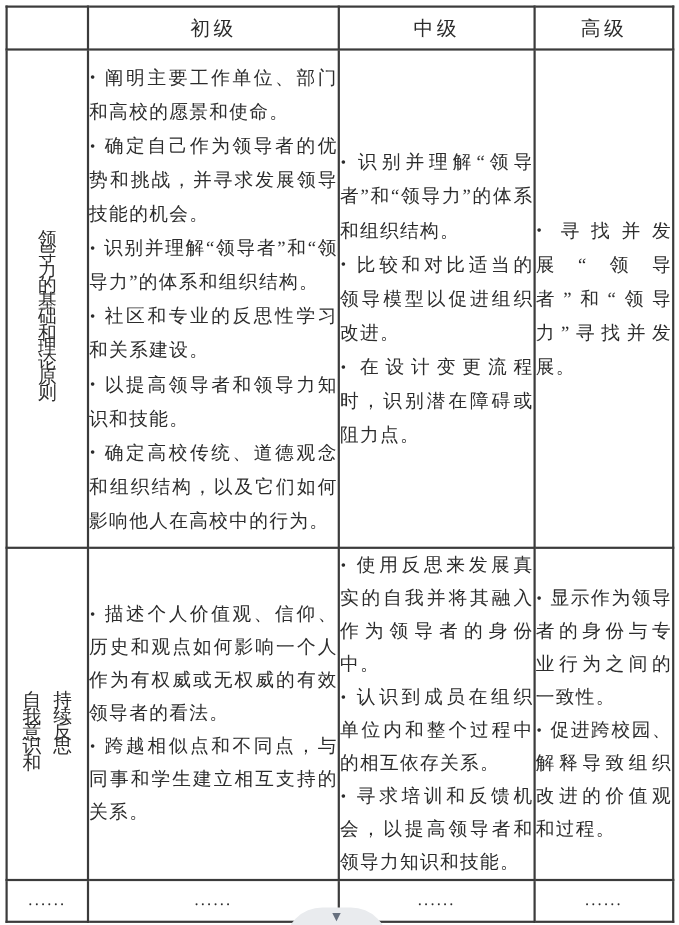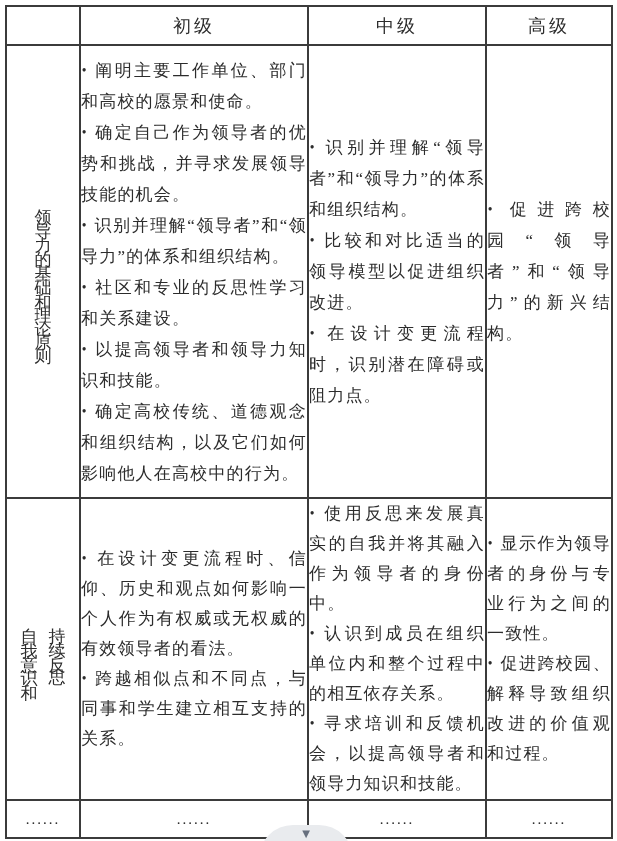--- a/index.html
+++ b/index.html
@@ -82,33 +82,33 @@
       <p class="b"><span class="dot">•</span><span>社区和专业的反思性学习和关系建设。</span></p>
       <p class="b"><span class="dot">•</span><span>以提高领导者和领导力知识和技能。</span></p>
       <p class="b"><span class="dot">•</span><span>确定高校传统、道德观念和组织结构，以及它们如何影响他人在高校中的行为。</span></p>
     </td>
     <td class="body-cell">
       <p class="b"><span class="dot">•</span><span>识别并理解“领导者”和“领导力”的体系和组织结构。</span></p>
       <p class="b"><span class="dot">•</span><span>比较和对比适当的领导模型以促进组织改进。</span></p>
       <p class="b"><span class="dot">•</span><span>在设计变更流程时，识别潜在障碍或阻力点。</span></p>
     </td>
     <td class="body-cell">
-      <p class="b"><span class="dot">•</span><span>促进跨校园“领导者”和“领导力”的新兴结构。</span></p>
+      <p class="b"><span class="dot">•</span><span>寻找并发展“领导者”和“领导力”寻找并发展。</span></p>
     </td>
   </tr>
 
   <tr class="r-two">
     <td class="rowhead">
       <div class="vcols">
         <span class="vtext">自我意识和</span>
         <span class="vtext">持续反思</span>
       </div>
     </td>
     <td class="body-cell">
-      <p class="b"><span class="dot">•</span><span>在设计变更流程时、信仰、历史和观点如何影响一个人作为有权威或无权威的有效领导者的看法。</span></p>
+      <p class="b"><span class="dot">•</span><span>描述个人价值观、信仰、历史和观点如何影响一个人作为有权威或无权威的有效领导者的看法。</span></p>
       <p class="b"><span class="dot">•</span><span>跨越相似点和不同点，与同事和学生建立相互支持的关系。</span></p>
     </td>
     <td class="body-cell">
       <p class="b"><span class="dot">•</span><span>使用反思来发展真实的自我并将其融入作为领导者的身份中。</span></p>
       <p class="b"><span class="dot">•</span><span>认识到成员在组织单位内和整个过程中的相互依存关系。</span></p>
       <p class="b"><span class="dot">•</span><span>寻求培训和反馈机会，以提高领导者和领导力知识和技能。</span></p>
     </td>
     <td class="body-cell">
       <p class="b"><span class="dot">•</span><span>显示作为领导者的身份与专业行为之间的一致性。</span></p>
       <p class="b"><span class="dot">•</span><span>促进跨校园、解释导致组织改进的价值观和过程。</span></p>

